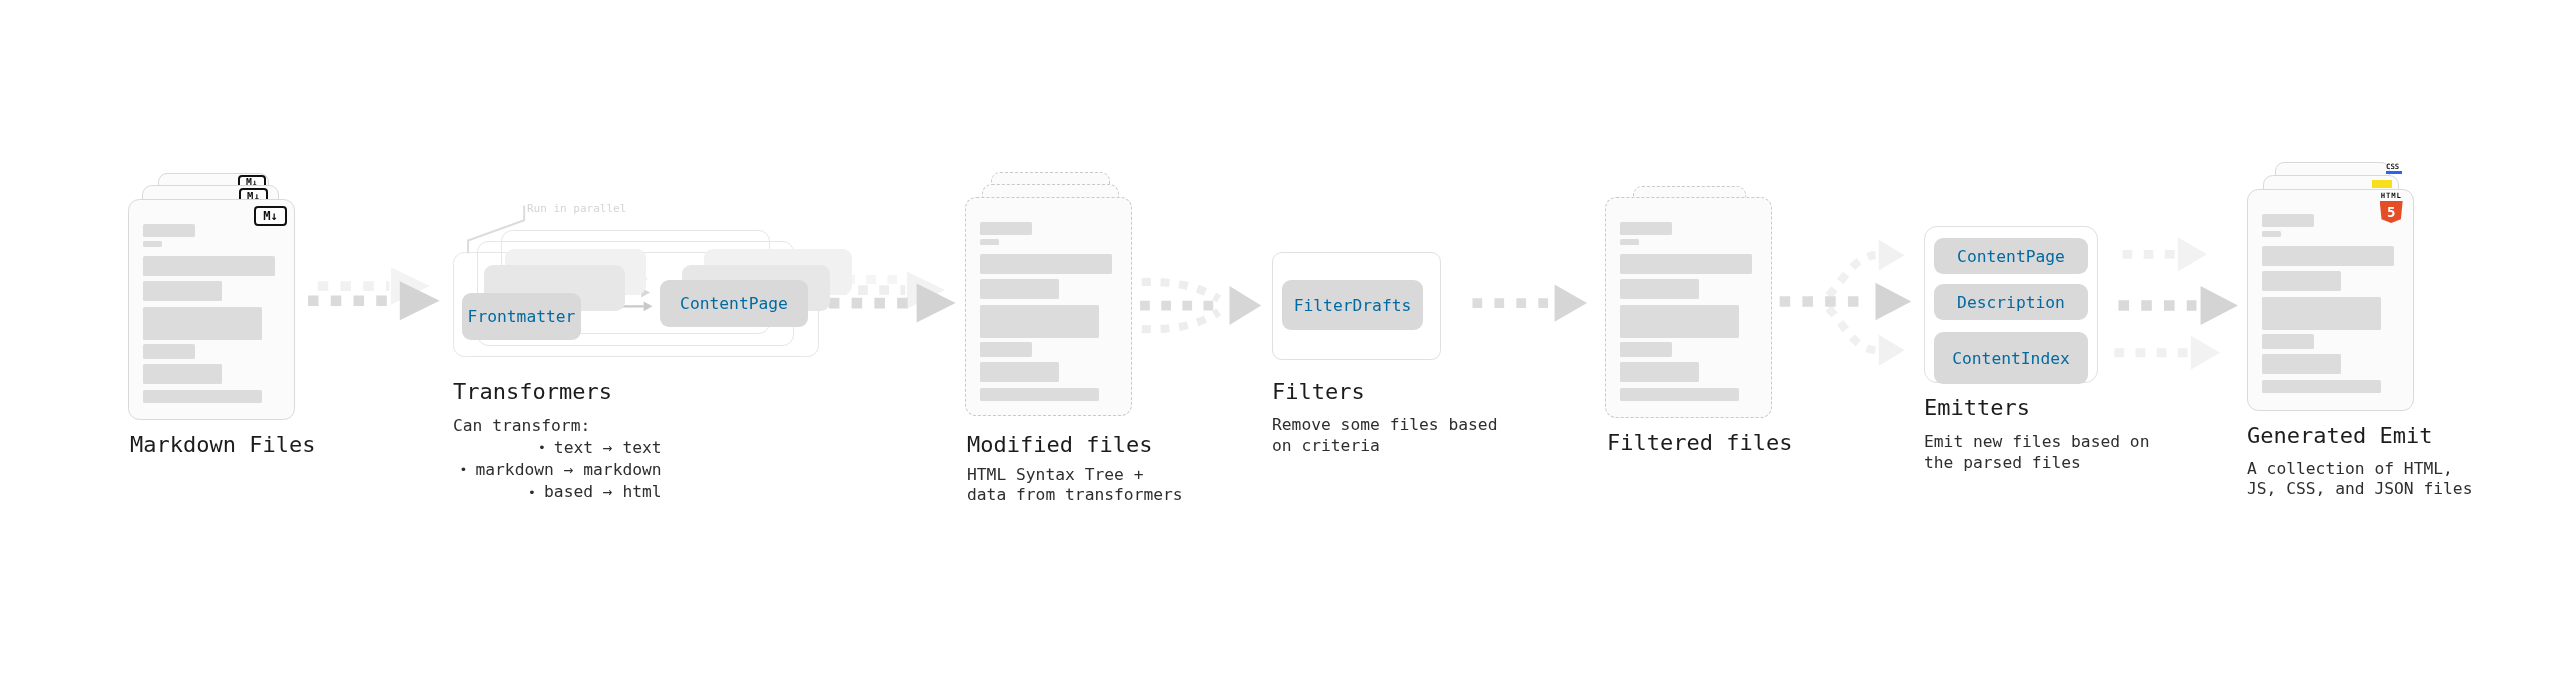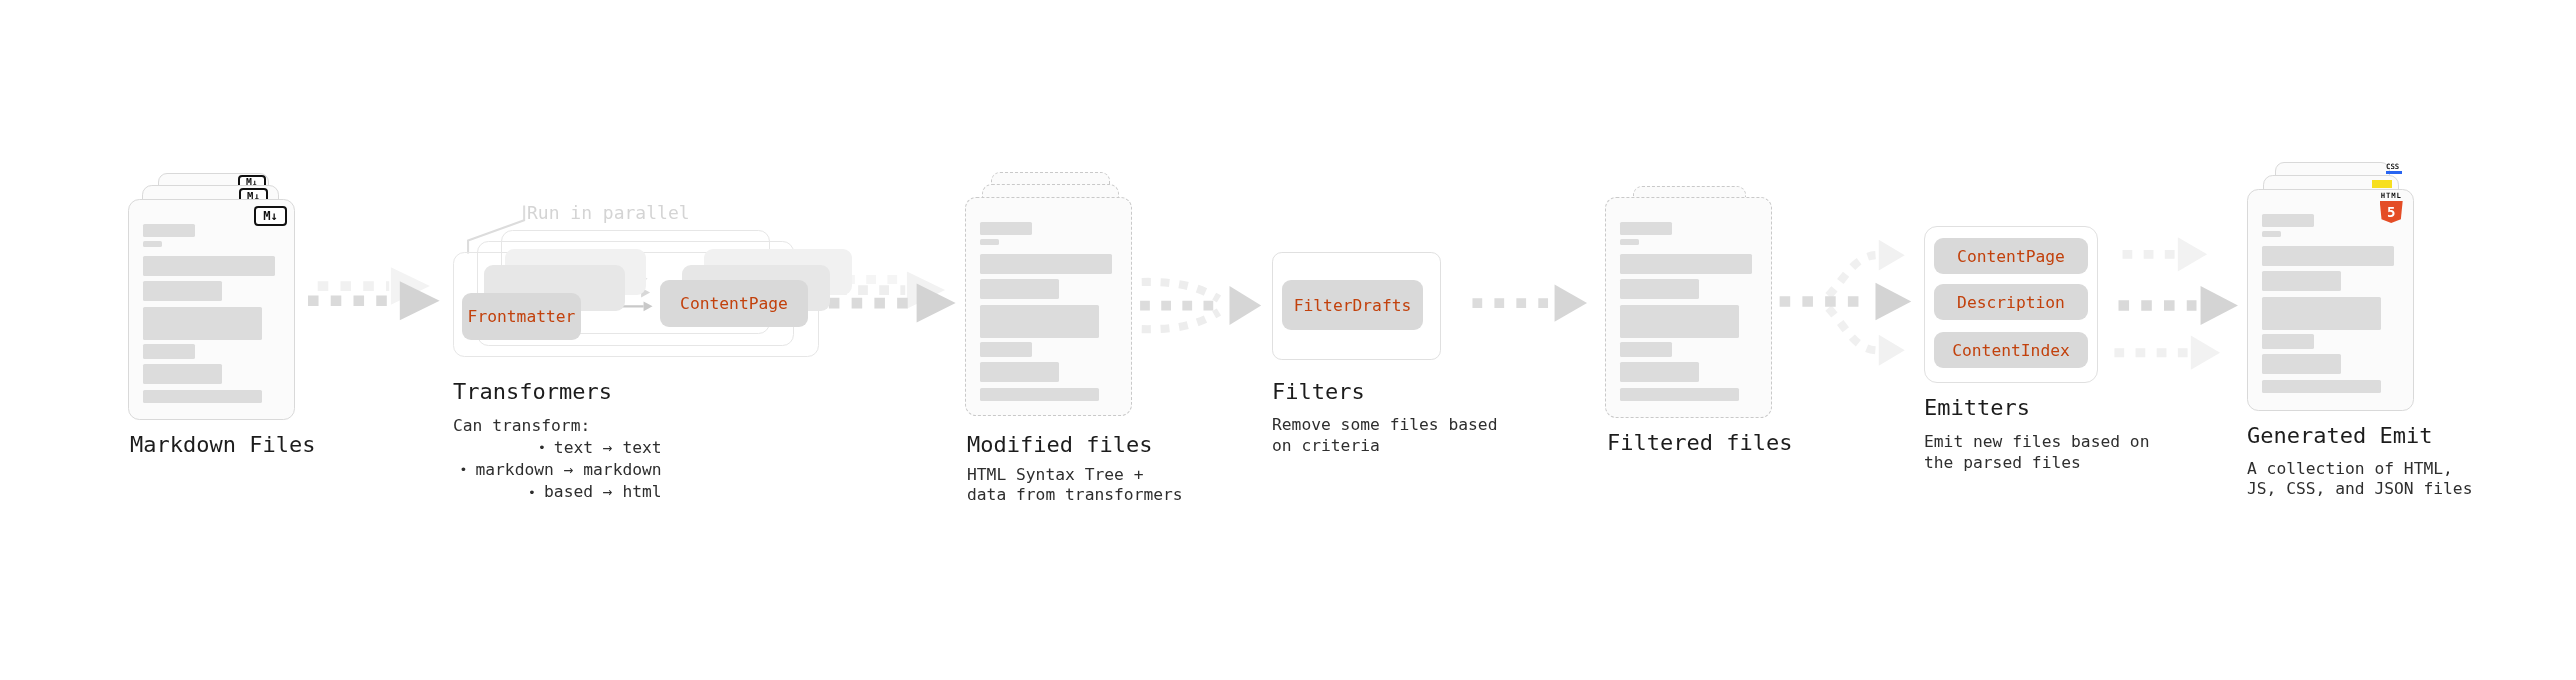--- a/index.html
+++ b/index.html
@@ -20,28 +20,28 @@
   .md-badge{
     position:absolute;background:#ffffff;border:2.4px solid #111111;border-radius:4.1px;
     font-weight:bold;color:#111111;display:flex;align-items:center;justify-content:center;
     box-sizing:border-box;
   }
   
   .obox{position:absolute;border:1.6px solid #e6e6e6;border-radius:11.4px;box-sizing:border-box;background:transparent;}
   .obox.filled{background:#ffffff;border-color:#e0e0e0;}
   .pill{
     position:absolute;background:#d9d9d9;border-radius:9px;display:flex;align-items:center;
-    justify-content:center;font-size:16.3px;color:#c2410c;box-sizing:border-box;
+    justify-content:center;font-size:16.3px;color:#0369a1;box-sizing:border-box;
   }
   .pill.ghost1{background:#e7e7e7;}
   .pill.ghost2{background:#f1f1f1;}
   
   .heading{position:absolute;font-size:22px;color:#1c1c1c;white-space:nowrap;}
   .body-text{position:absolute;font-size:16.3px;color:#2e2e2e;white-space:nowrap;line-height:20.3px;}
-  .note{position:absolute;font-size:18px;color:#d4d4d4;white-space:nowrap;}
+  .note{position:absolute;font-size:11px;color:#d4d4d4;white-space:nowrap;}
   .bullets{position:absolute;font-size:16.3px;color:#2e2e2e;line-height:22px;}
   .bullet-line{white-space:nowrap;text-align:right;}
   .bullet-line::before{content:"•";margin:0 8.1px 0 6.5px;font-size:13px;vertical-align:0.8px;}
   
   .css-badge{position:absolute;text-align:left;margin-left:20px;}
   .css-badge .css-word{font-size:7.3px;font-weight:bold;color:#222;line-height:7.3px;letter-spacing:0px;}
   .css-badge .css-bar{height:3.3px;width:16.3px;margin-top:0.8px;}
   .js-badge{position:absolute;}
   .html5-badge{position:absolute;width:24.4px;text-align:center;}
   .html5-badge .h5-word{font-size:7.3px;font-weight:bold;color:#111;letter-spacing:0.8px;line-height:8.1px;}
@@ -202,21 +202,21 @@
         <div class="bar" style="width: 119px; height: 13px; margin-bottom: 0px;"></div>
       </div>
   </div>
   <div class="heading" style="left:1607px;top:430px;">Filtered files</div>
 </div>
 
 <div>
   <div class="obox filled" style="left:1924px;top:226px;width:174px;height:157px;border-radius:13px;"></div>
   <div class="pill" style="left:1934px;top:238px;width:154px;height:36px;">ContentPage</div>
   <div class="pill" style="left:1934px;top:284px;width:154px;height:36px;">Description</div>
-  <div class="pill" style="left:1934px;top:332px;width:154px;height:36px;">ContentIndex</div>
+  <div class="pill" style="left:1934px;top:332px;width:154px;height:52px;">ContentIndex</div>
   <div class="heading" style="left:1924px;top:395px;">Emitters</div>
   <div class="body-text" style="left:1924px;top:432px;">Emit new files based on</div>
   <div class="body-text" style="left:1924px;top:453px;">the parsed files</div>
 </div>
 
 <div>
   <div class="doc" style="left:2275px;top:162px;width:115px;height:42px;border-radius:9px;"></div>
   <div class="css-badge" style="left:2366px;top:163px;">
     <div class="css-word">CSS</div>
     <div class="css-bar" style="background: rgb(41, 101, 241);"></div>

